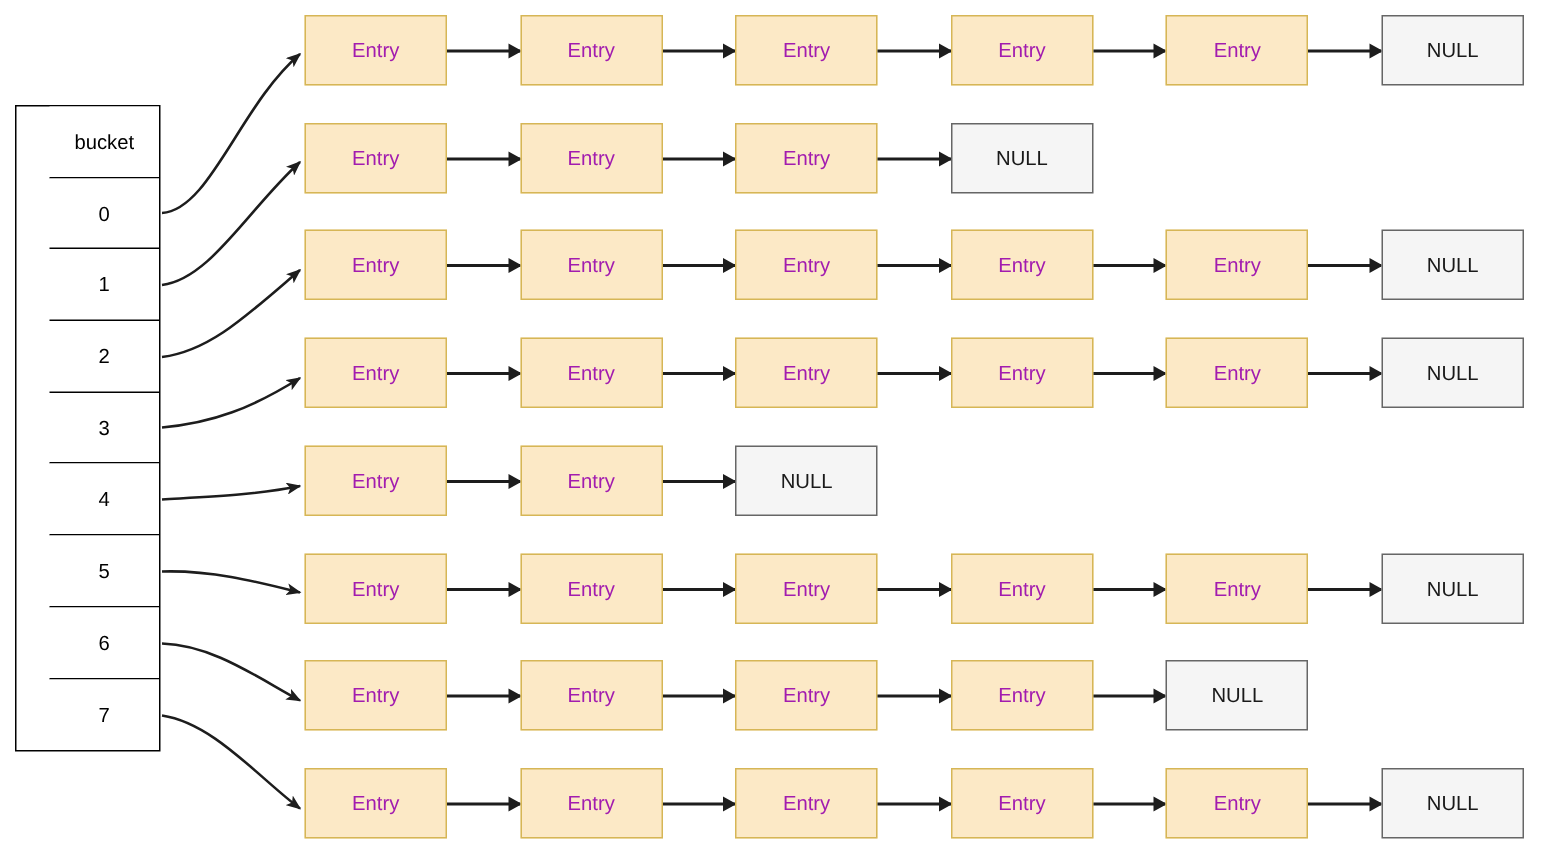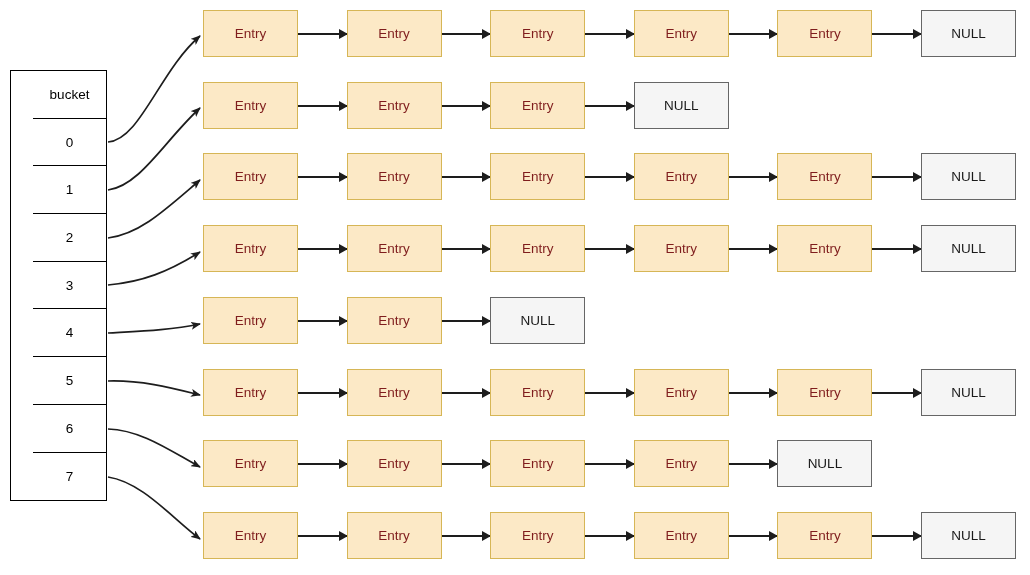--- a/index.html
+++ b/index.html
@@ -52,21 +52,21 @@
     height: 47px;
     box-sizing: border-box;
     display: flex;
     align-items: center;
     justify-content: center;
     font-size: 13.5px;
   }
   .node.entry {
     background: #fce9c6;
     border: 1.4px solid #d6b656;
-    color: #7f1d1d;
+    color: #a21caf;
   }
   .node.null {
     background: #f5f5f5;
     border: 1.4px solid #666666;
     color: #1a1a1a;
   }
 
   
   .link {
     position: absolute;

